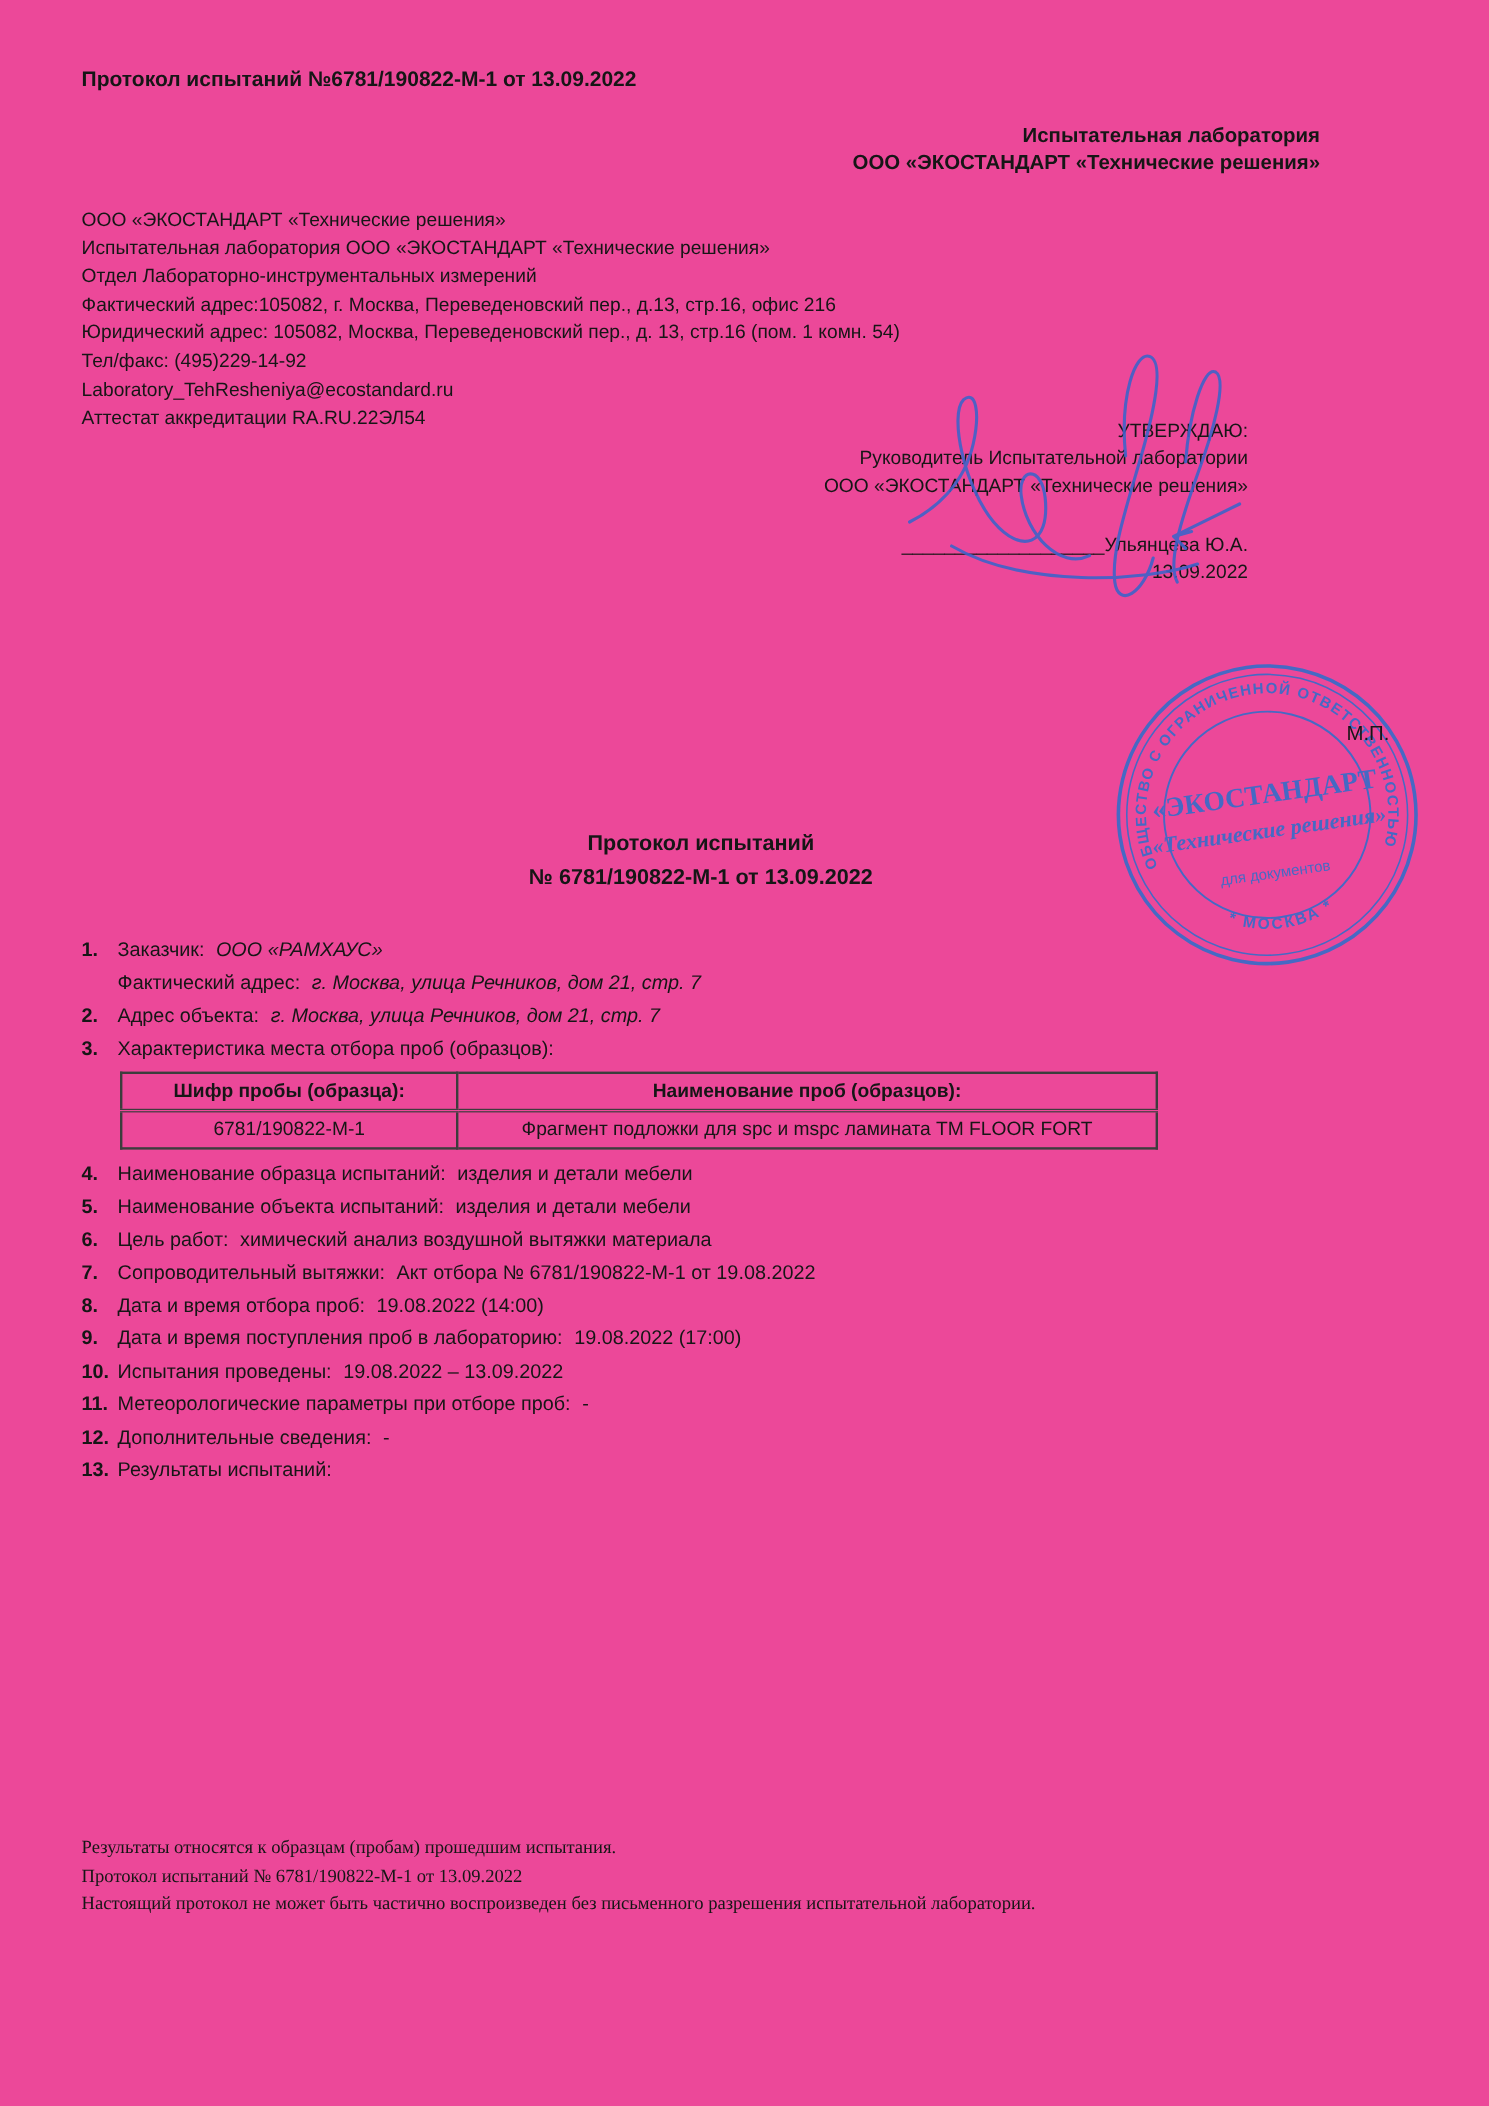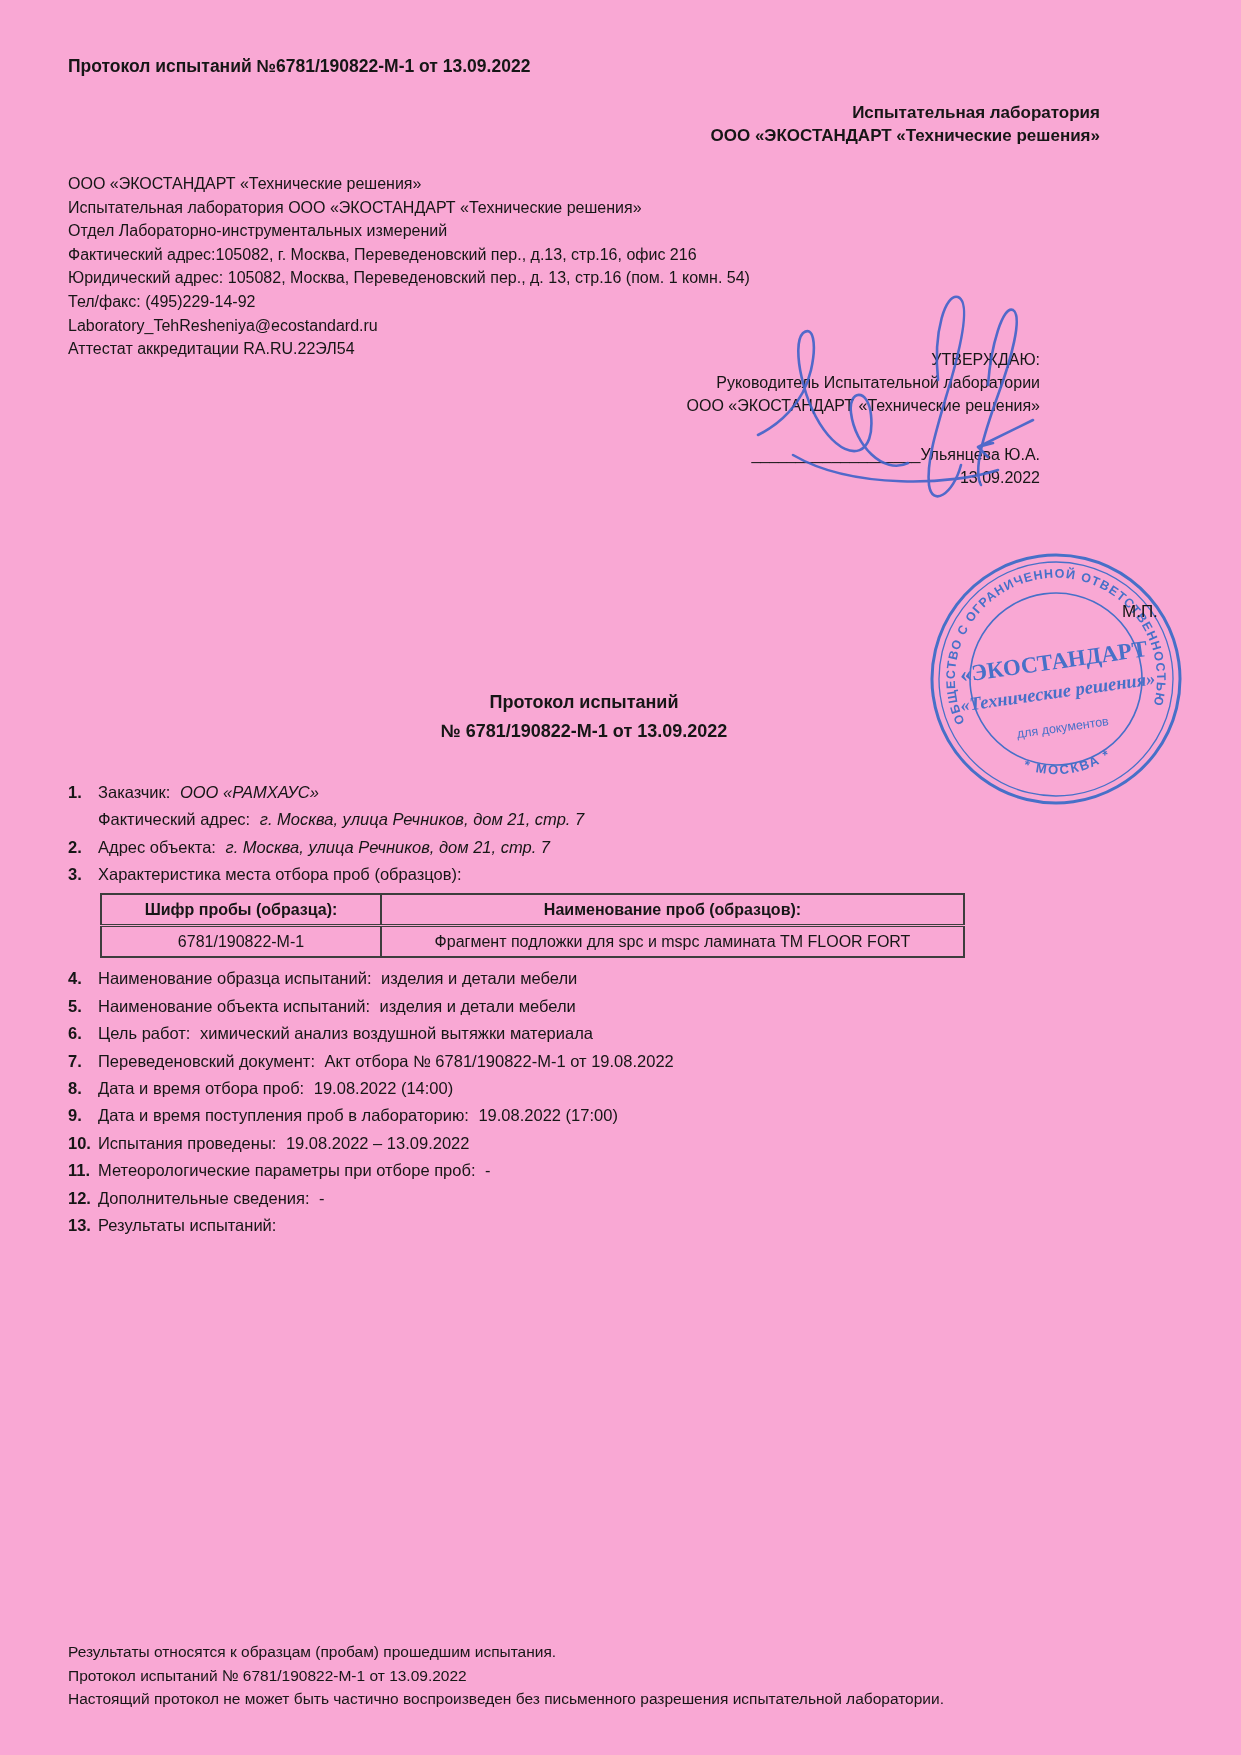--- a/index.html
+++ b/index.html
@@ -1,20 +1,20 @@
 <!DOCTYPE html>
 <html lang="ru"><head>
 <meta charset="utf-8">
 <style>
   html,body { margin:0; padding:0; background:#888; }
   .page {
     position:relative;
     width:1241px; height:1755px;
     margin:0 auto;
-    background:#f9a8d4;
+    background:#ec4899;
     font-family:"Liberation Sans", sans-serif;
     color:#161616;
     overflow:hidden;
   }
   .hdr-line { position:absolute; left:68px; top:56px; font-size:17.5px; font-weight:bold; }
   .lab-titles { position:absolute; left:68px; top:101px; width:1032px; text-align:right;
                 font-size:17px; font-weight:bold; line-height:23px; }
   .org-block { position:absolute; left:68px; top:172px; font-size:16px; line-height:23.6px; }
   .approval  { position:absolute; right:201px; top:348px; text-align:right;
                font-size:16px; line-height:23px; }
@@ -29,21 +29,21 @@
   .item > .num { position:absolute; left:0; top:0; font-weight:bold; }
   .sub-item { padding-left:30px; }
   .lbl { font-weight:normal; margin-right:5px; }
   .val {}
   .italic { font-style:italic; }
   table.samples { border-collapse:collapse; margin:4px 0 7px 32px; width:865px;
                   font-size:16px; table-layout:fixed; }
   table.samples th, table.samples td { border:2px solid #3d3d3d; text-align:center; padding:1px 6px; height:24px; }
   table.samples thead th { font-weight:bold; border-bottom:3px double #3d3d3d; }
   table.samples .col-code { width:266px; }
-  .footer { position:absolute; left:68px; top:1640px; font-size:15.5px; line-height:23.6px; }
+  .footer { position:absolute; left:68px; top:1528px; font-size:15.5px; line-height:23.6px;font-family:Liberation Serif, serif; }
   .stamp svg text { fill:#3a6cc8; }
   .stamp svg { opacity:.93; }
 </style>
 </head>
 <body>
 
 <div class="page">
 
   <div class="hdr-line">Протокол испытаний №6781/190822-М-1 от 13.09.2022</div>
 
@@ -159,21 +159,21 @@
       <span class="lbl">Наименование объекта испытаний:</span>
       <span class="val">изделия и детали мебели</span>
     </div>
     <div class="item">
       <span class="num">6.</span>
       <span class="lbl">Цель работ:</span>
       <span class="val">химический анализ воздушной вытяжки материала</span>
     </div>
     <div class="item">
       <span class="num">7.</span>
-      <span class="lbl">Переведеновский документ:</span>
+      <span class="lbl">Сопроводительный вытяжки:</span>
       <span class="val">Акт отбора № 6781/190822-М-1 от 19.08.2022</span>
     </div>
     <div class="item">
       <span class="num">8.</span>
       <span class="lbl">Дата и время отбора проб:</span>
       <span class="val">19.08.2022 (14:00)</span>
     </div>
     <div class="item">
       <span class="num">9.</span>
       <span class="lbl">Дата и время поступления проб в лабораторию:</span>

